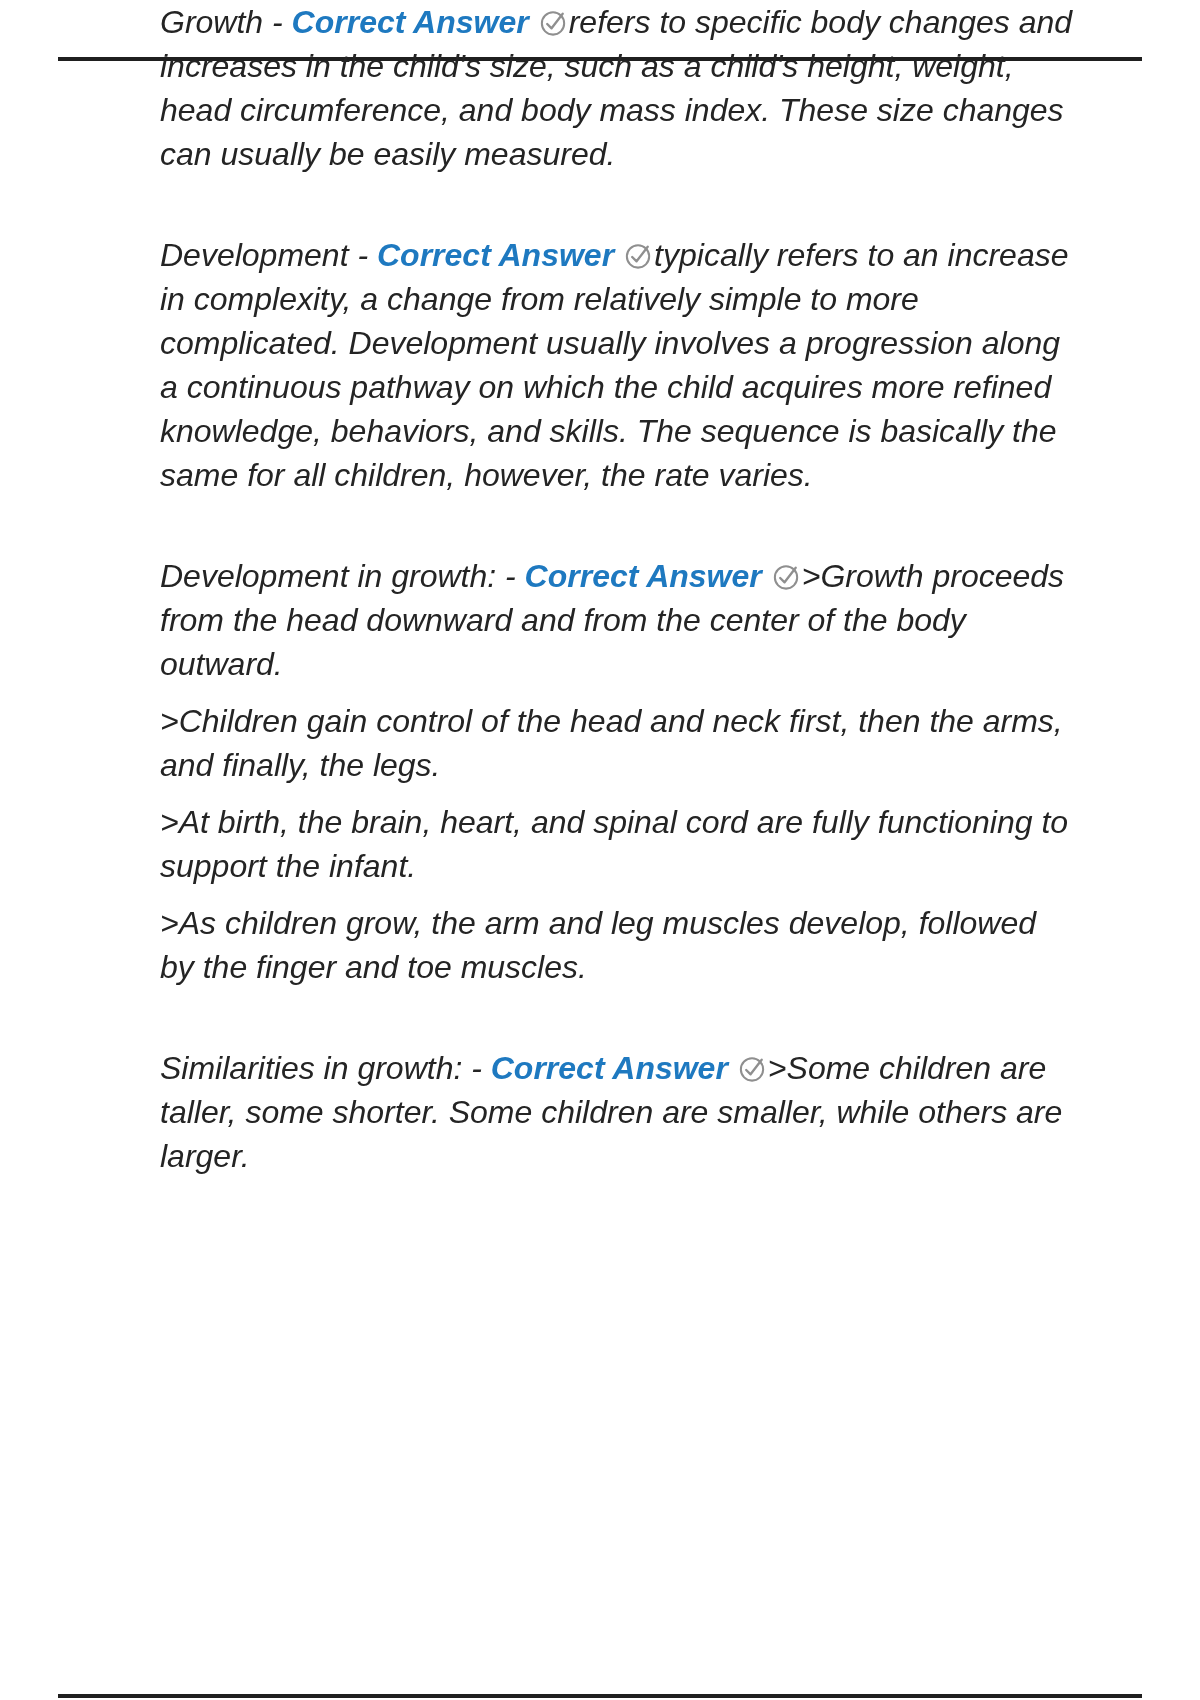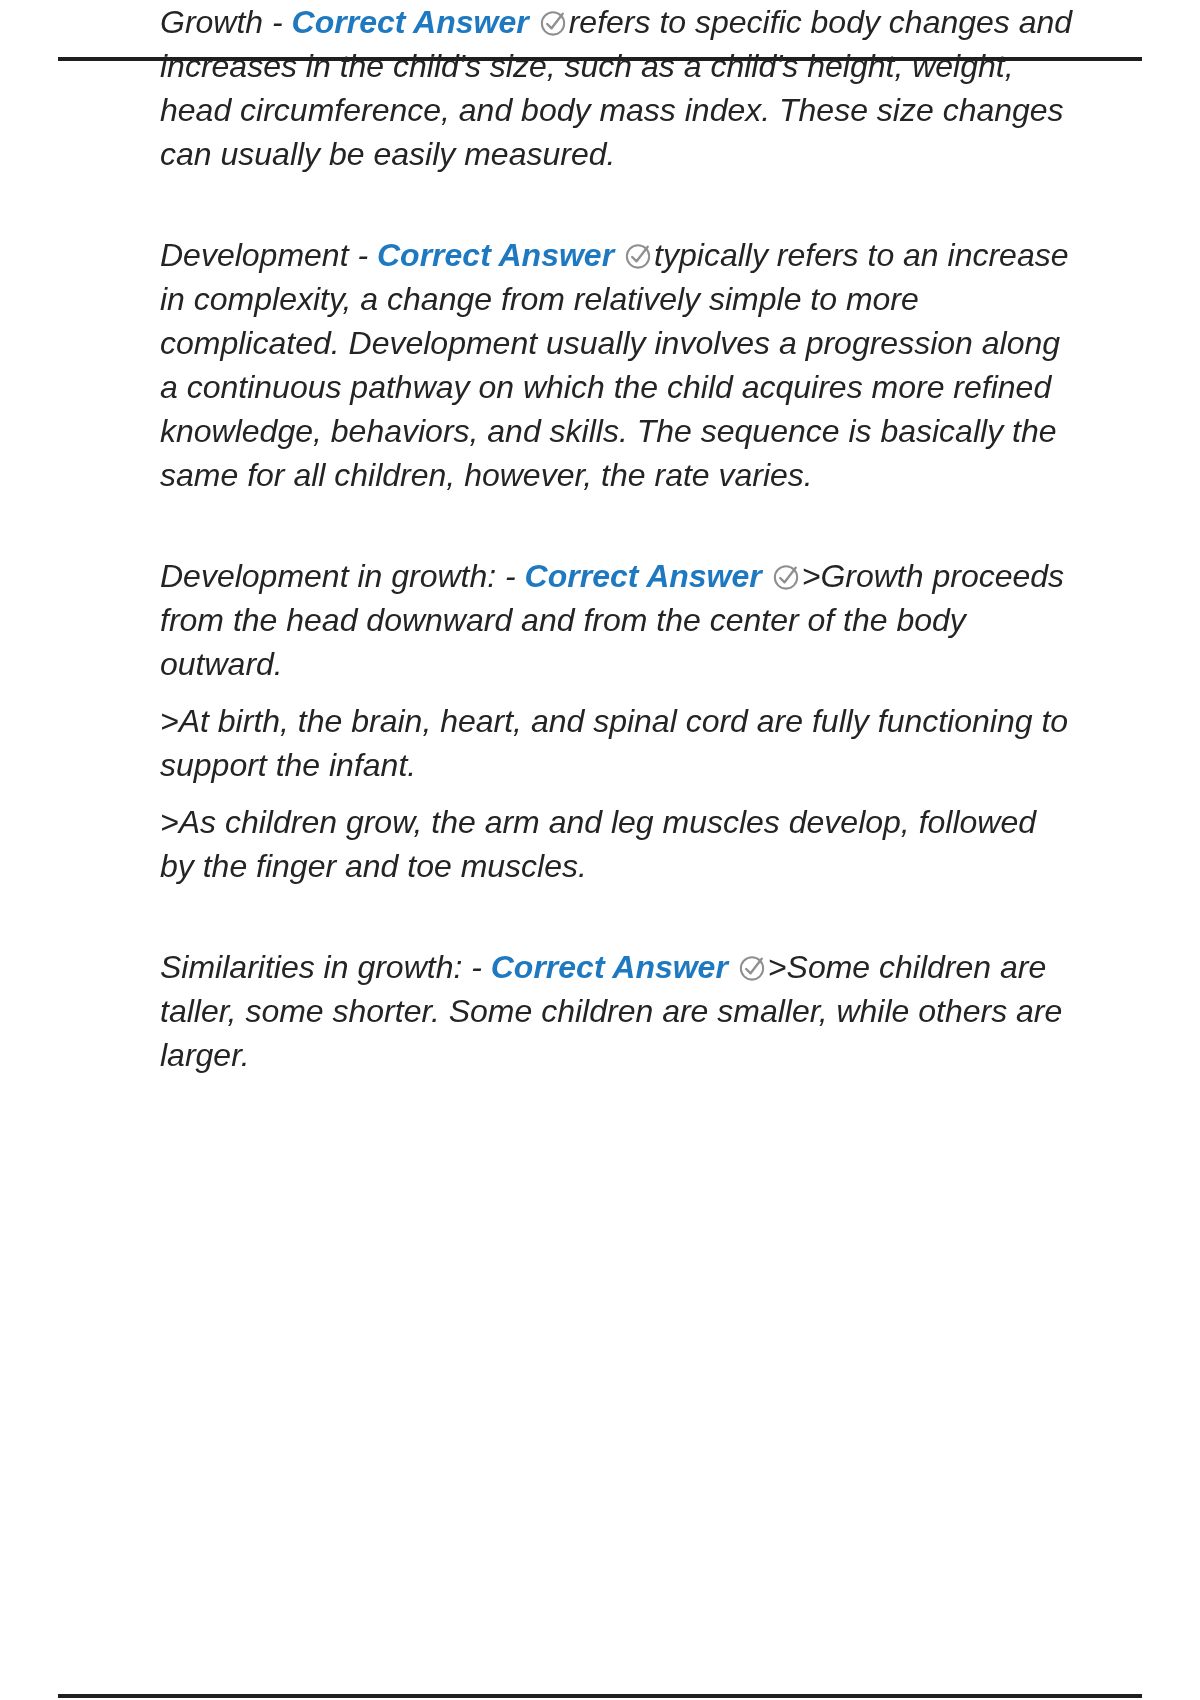--- a/index.html
+++ b/index.html
@@ -84,20 +84,21 @@
           <circle cx="15.5" cy="17" r="11.5" fill="none" stroke="#8f8f8f" stroke-width="2.1"></circle>
           <path d="M9.5 17.5 L14 22 L25.5 7" fill="none" stroke="#8f8f8f" stroke-width="2.4" stroke-linecap="round" stroke-linejoin="round"></path>
         </svg><span>typically refers to an increase in complexity, a change from relatively simple to more complicated. Development usually involves a progression along a continuous pathway on which the child acquires more refined knowledge, behaviors, and skills. The sequence is basically the same for all children, however, the rate varies.</span></p>
   </div>
 
   <div class="qa-block">
     <p class="body-line"><span>Development in growth: - </span><span class="answer-label">Correct Answer</span><svg class="check-icon" viewBox="0 0 32 32">
           <circle cx="15.5" cy="17" r="11.5" fill="none" stroke="#8f8f8f" stroke-width="2.1"></circle>
           <path d="M9.5 17.5 L14 22 L25.5 7" fill="none" stroke="#8f8f8f" stroke-width="2.4" stroke-linecap="round" stroke-linejoin="round"></path>
         </svg><span>&gt;Growth proceeds from the head downward and from the center of the body outward.</span></p>
+    <p class="body-line">&gt;Children gain control of the head and neck first, then the arms, and finally, the legs.</p>
     <p class="body-line">&gt;At birth, the brain, heart, and spinal cord are fully functioning to support the infant.</p>
     <p class="body-line">&gt;As children grow, the arm and leg muscles develop, followed by the finger and toe muscles.</p>
   </div>
 
   <div class="qa-block">
     <p class="body-line"><span>Similarities in growth: - </span><span class="answer-label">Correct Answer</span><svg class="check-icon" viewBox="0 0 32 32">
           <circle cx="15.5" cy="17" r="11.5" fill="none" stroke="#8f8f8f" stroke-width="2.1"></circle>
           <path d="M9.5 17.5 L14 22 L25.5 7" fill="none" stroke="#8f8f8f" stroke-width="2.4" stroke-linecap="round" stroke-linejoin="round"></path>
         </svg><span>&gt;Some children are taller, some shorter. Some children are smaller, while others are larger.</span></p>
   </div>

